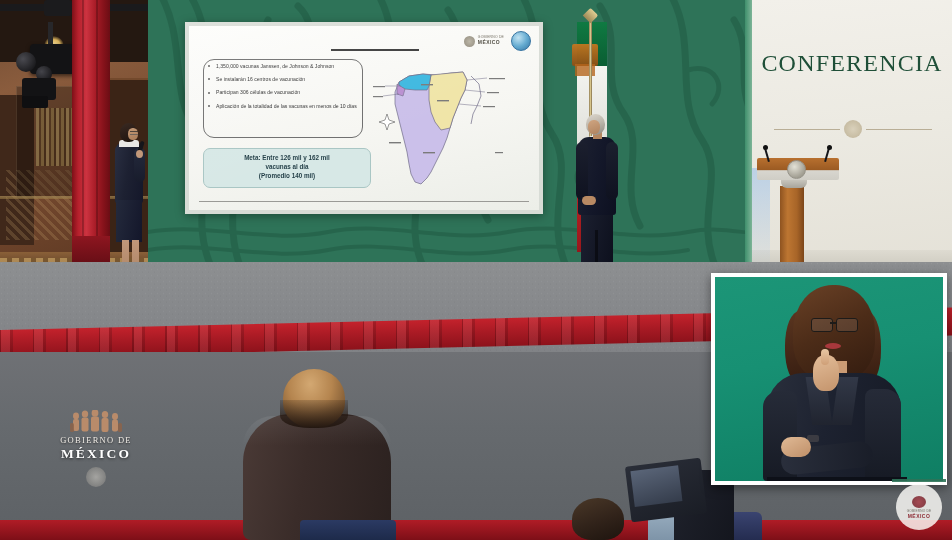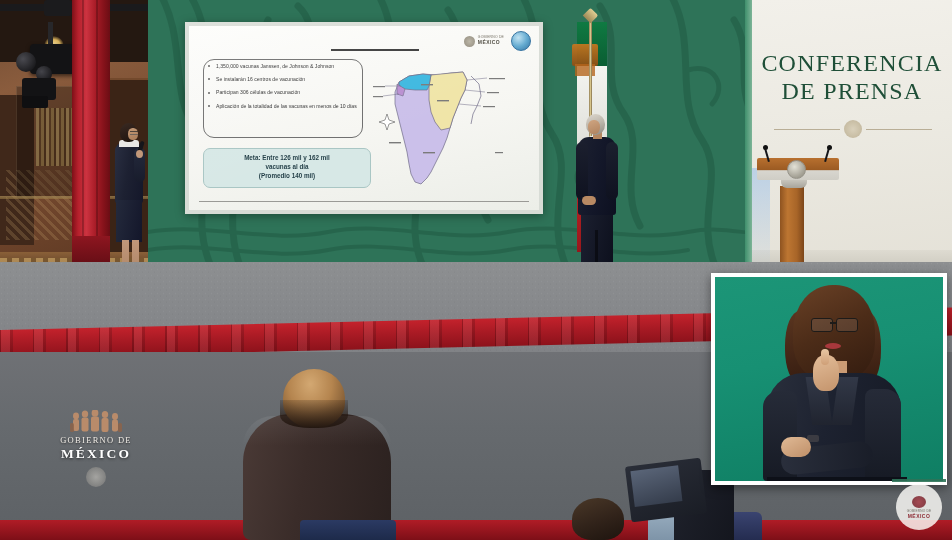--- a/index.html
+++ b/index.html
@@ -359,21 +359,20 @@
         <path d="M0,232 C60,222 120,244 180,232 C240,220 300,244 360,232 C420,220 480,244 540,232 C576,225 600,236 612,232"></path>
         <path d="M0,250 C60,240 120,262 180,250 C240,238 300,262 360,250 C420,238 480,262 540,250"></path>
       </g>
     </svg>
   </div>
   <div class="green-edge"></div>
 
   <div class="cream"></div>
   <div class="cream-title">
     <span class="l1">CONFERENCIA</span>
-    <span class="l2">DE PRENSA</span>
   </div>
   <div class="orn">
     <div class="orn-line" style="left:22px;width:66px;"></div>
     <div class="orn-seal"></div>
     <div class="orn-line" style="left:114px;width:66px;"></div>
   </div>
   <div class="cream-bot"></div>
 
   <div class="screen-frame"></div>
   <div class="slide">

